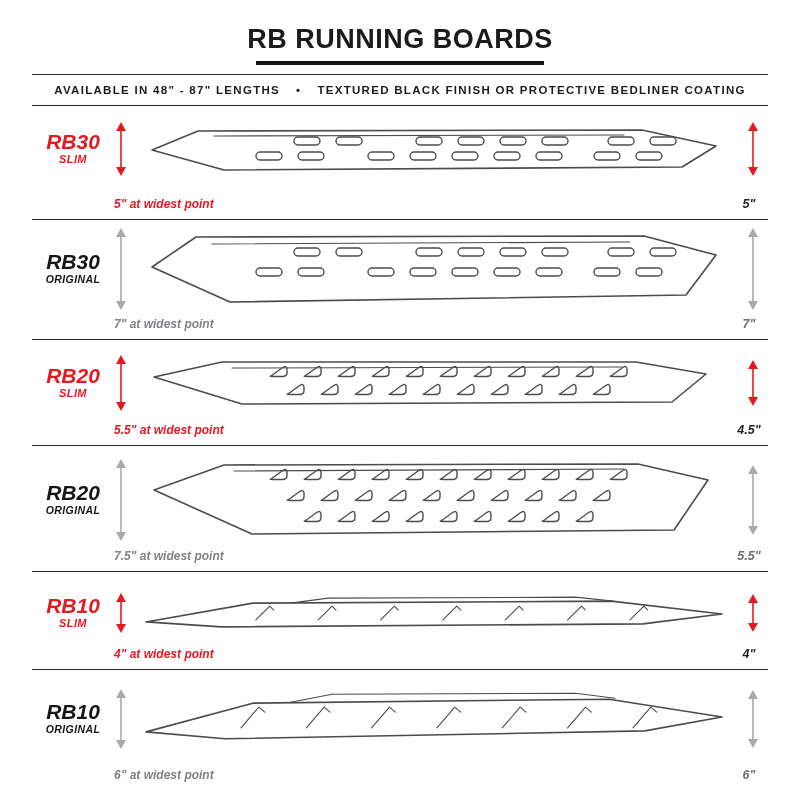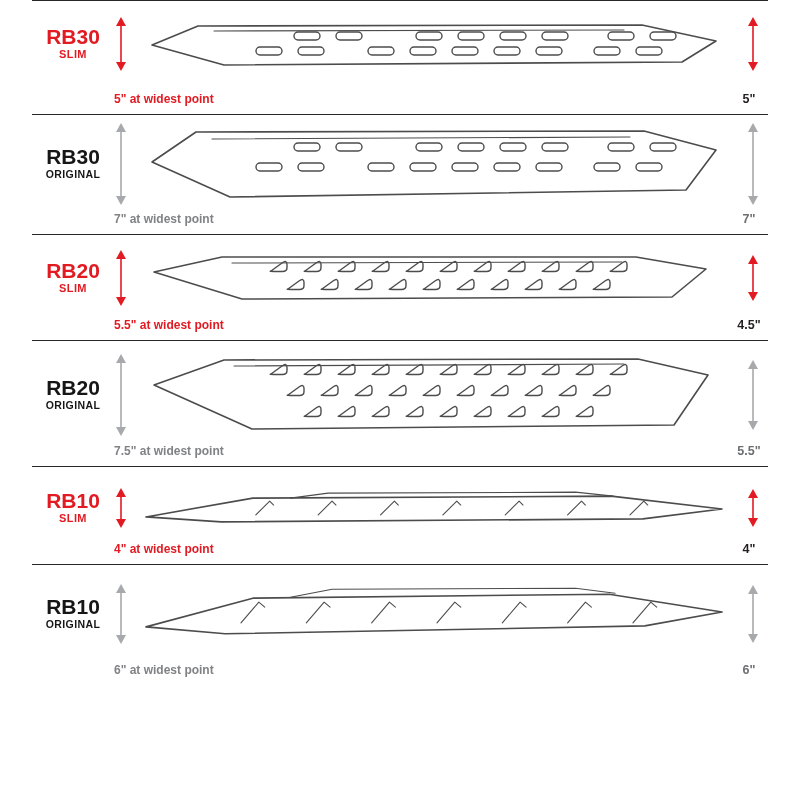--- a/index.html
+++ b/index.html
@@ -6,21 +6,21 @@
   body{width:800px;height:800px;font-family:"Liberation Sans",sans-serif;color:#231f20;}
   .page{position:relative;width:800px;height:800px;overflow:hidden;background:#fff;}
 
   header{text-align:center;padding-top:24px;}
   .title{font-size:27px;font-weight:900;letter-spacing:.5px;margin:0;color:#1b1b1b;}
   .title-underline{width:288px;height:4px;background:#161616;margin:6px auto 9px;}
   .rule{height:1px;background:#2b2b2b;margin:0 32px;}
   .subtitle{display:flex;justify-content:center;align-items:center;gap:16px;
     font-size:11.5px;font-weight:700;letter-spacing:1.3px;padding:9px 0;color:#1b1b1b;}
 
-  .rows{margin:0 32px;}
+  .rows{margin:0 32px;font-style:italic;}
   .row{position:relative;border-top:1px solid #262626;}
   .r1{height:113px}.r2{height:119px}.r3{height:105px}.r4{height:125px}.r5{height:97px}.r6{height:120px}
 
   .label{position:absolute;left:2px;width:78px;text-align:center;line-height:1.05;}
   .model{font-size:21px;font-weight:800;}
   .variant{font-size:11px;font-weight:800;letter-spacing:.4px;margin-top:1px;}
   .orig .variant{font-size:10.5px;}
   .slim .model,.slim .variant{color:#e21b23;}
   .orig .model,.orig .variant{color:#161616;}
 
@@ -55,20 +55,30 @@
 
 <svg width="0" height="0" style="position:absolute" aria-hidden="true">
   <defs>
     <rect id="slot" width="26" height="8" rx="4" fill="none" stroke="#4c4c4c" stroke-width="1.4"></rect>
     <path id="dhole" d="M1 10 L12 2 Q17 -1.5 17 3.5 L17 6.5 Q17 10.5 12.5 10.5 L4 10.5 Q-1.5 10.5 1 10 Z" fill="none" stroke="#4c4c4c" stroke-width="1.4"></path>
   </defs>
 </svg>
 
 <div class="page">
 
+  <header>
+    <h1 class="title">RB RUNNING BOARDS</h1>
+    <div class="title-underline"></div>
+    <div class="rule"></div>
+    <div class="subtitle">
+      <span>AVAILABLE IN 48" - 87" LENGTHS</span>
+      <span>•</span>
+      <span>TEXTURED BLACK FINISH OR PROTECTIVE BEDLINER COATING</span>
+    </div>
+  </header>
 
   <div class="rows">
 
     <section class="row r1 slim">
       <div class="label">
         <div class="model">RB30</div>
         <div class="variant">SLIM</div>
       </div>
       <div class="arrow larrow">
         <svg viewBox="0 0 14 56" width="14" height="56">

